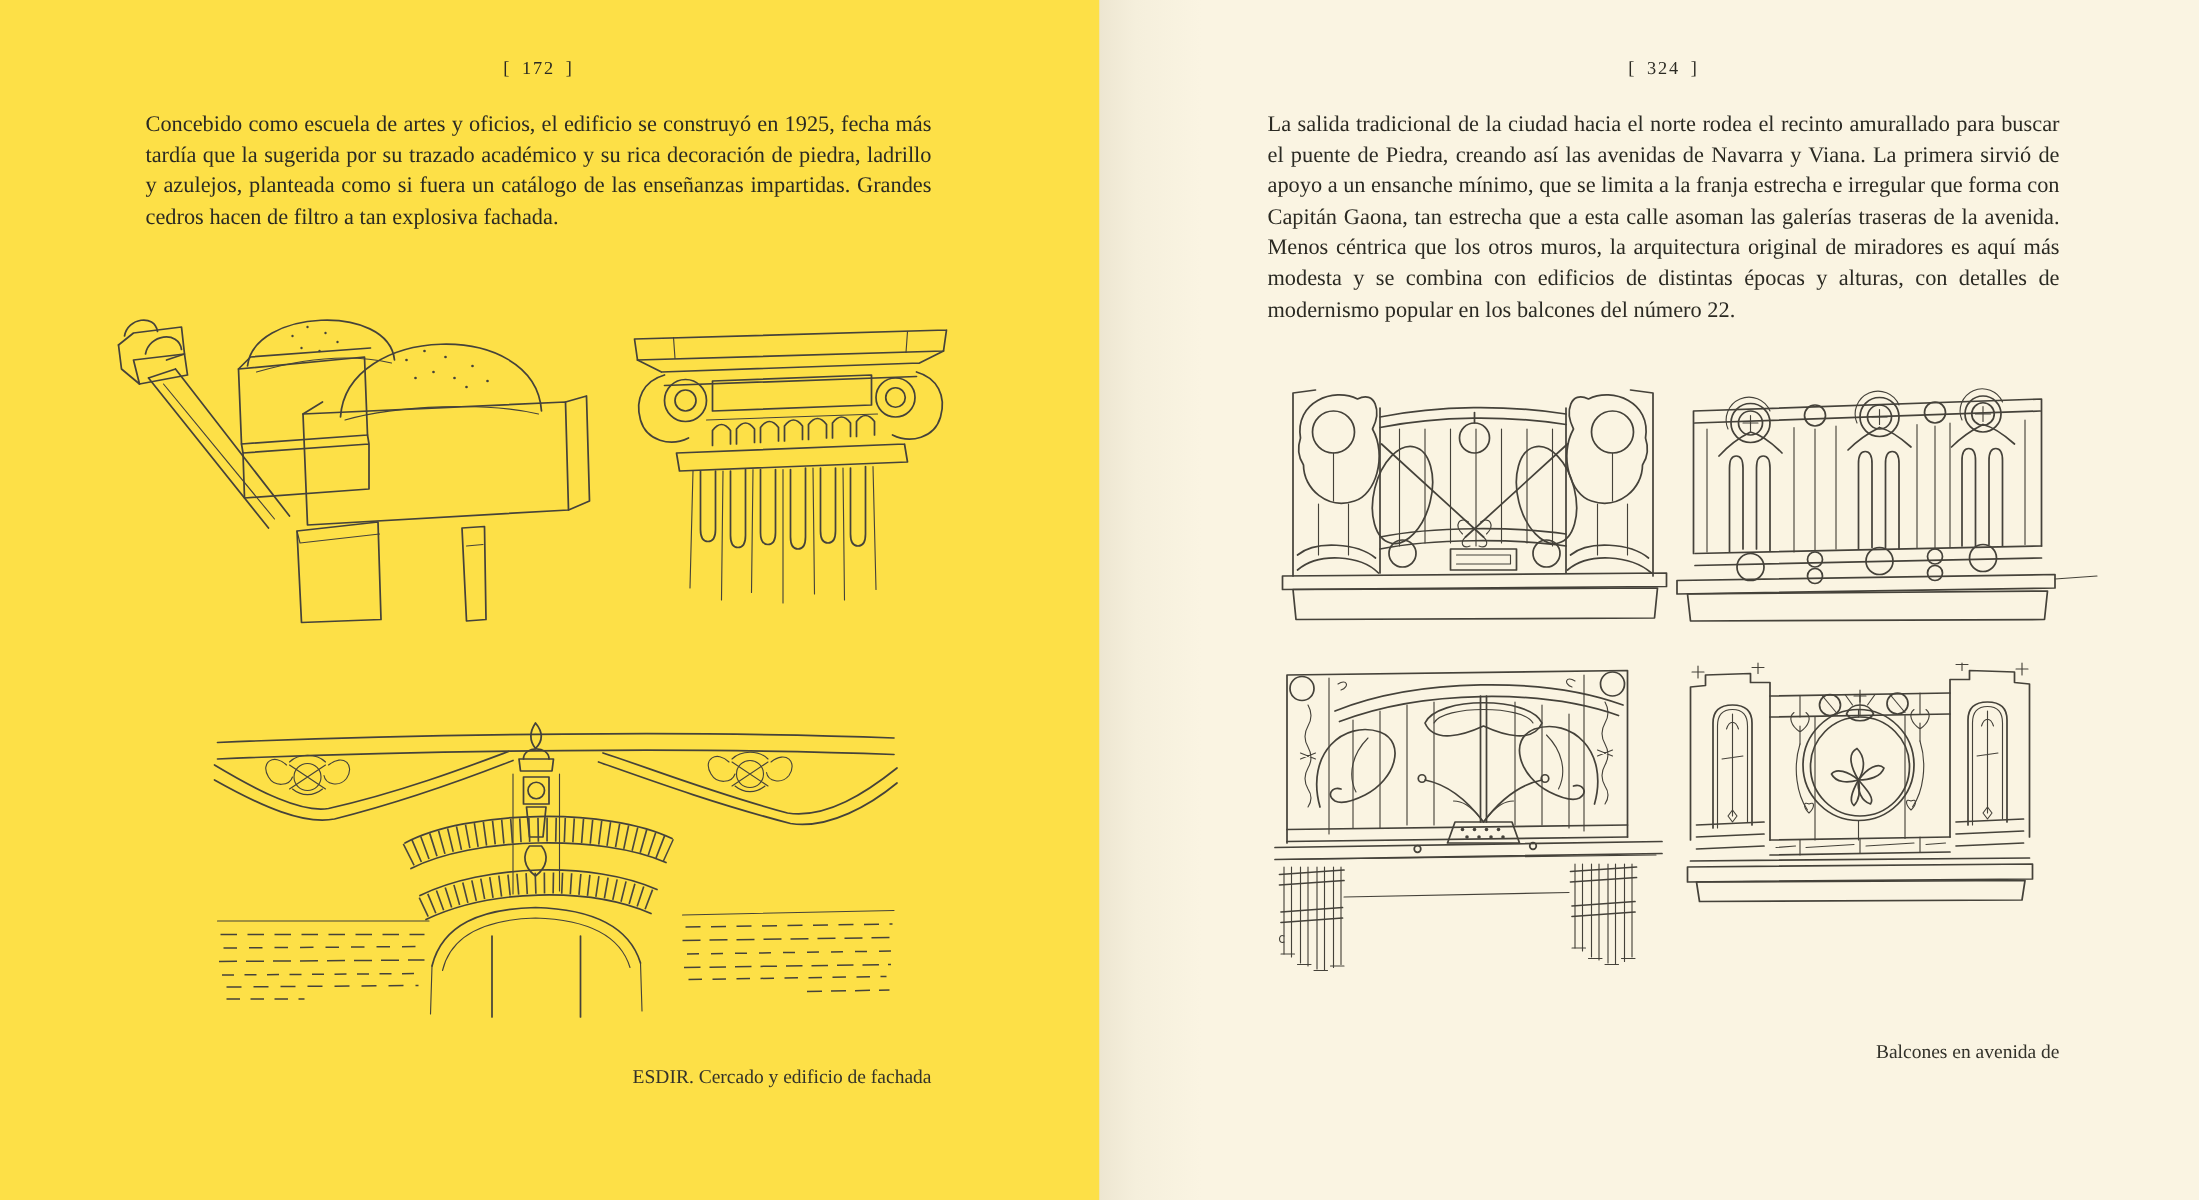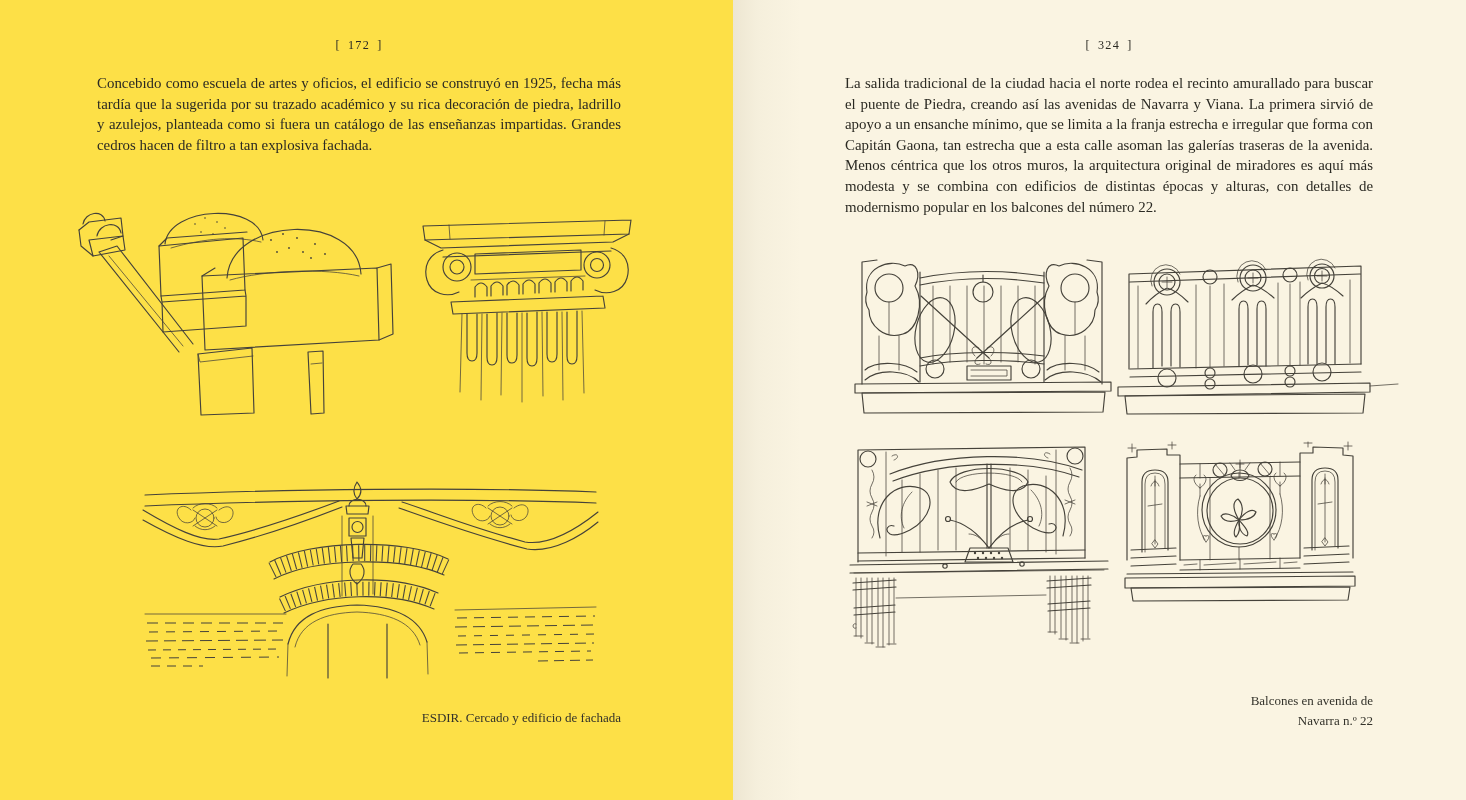--- a/index.html
+++ b/index.html
@@ -413,16 +413,15 @@
         <g class="sk">
           <path d="M3,132 L229,130"></path>
           <path d="M1,136 L231,134 M1,146 L231,144 M1,136 L1,146 M231,134 L231,144"></path>
           <path d="M7,146 L226,145 L224,158 L9,159 Z"></path>
         </g>
       </svg>
     </figure>
 
     <div class="caption" style="left:112px;top:691px;width:528px;">
       <div>Balcones en avenida de</div>
-      <div>Navarra n.º 22</div>
     </div>
   </div>
 </div>
 
 </body></html>

